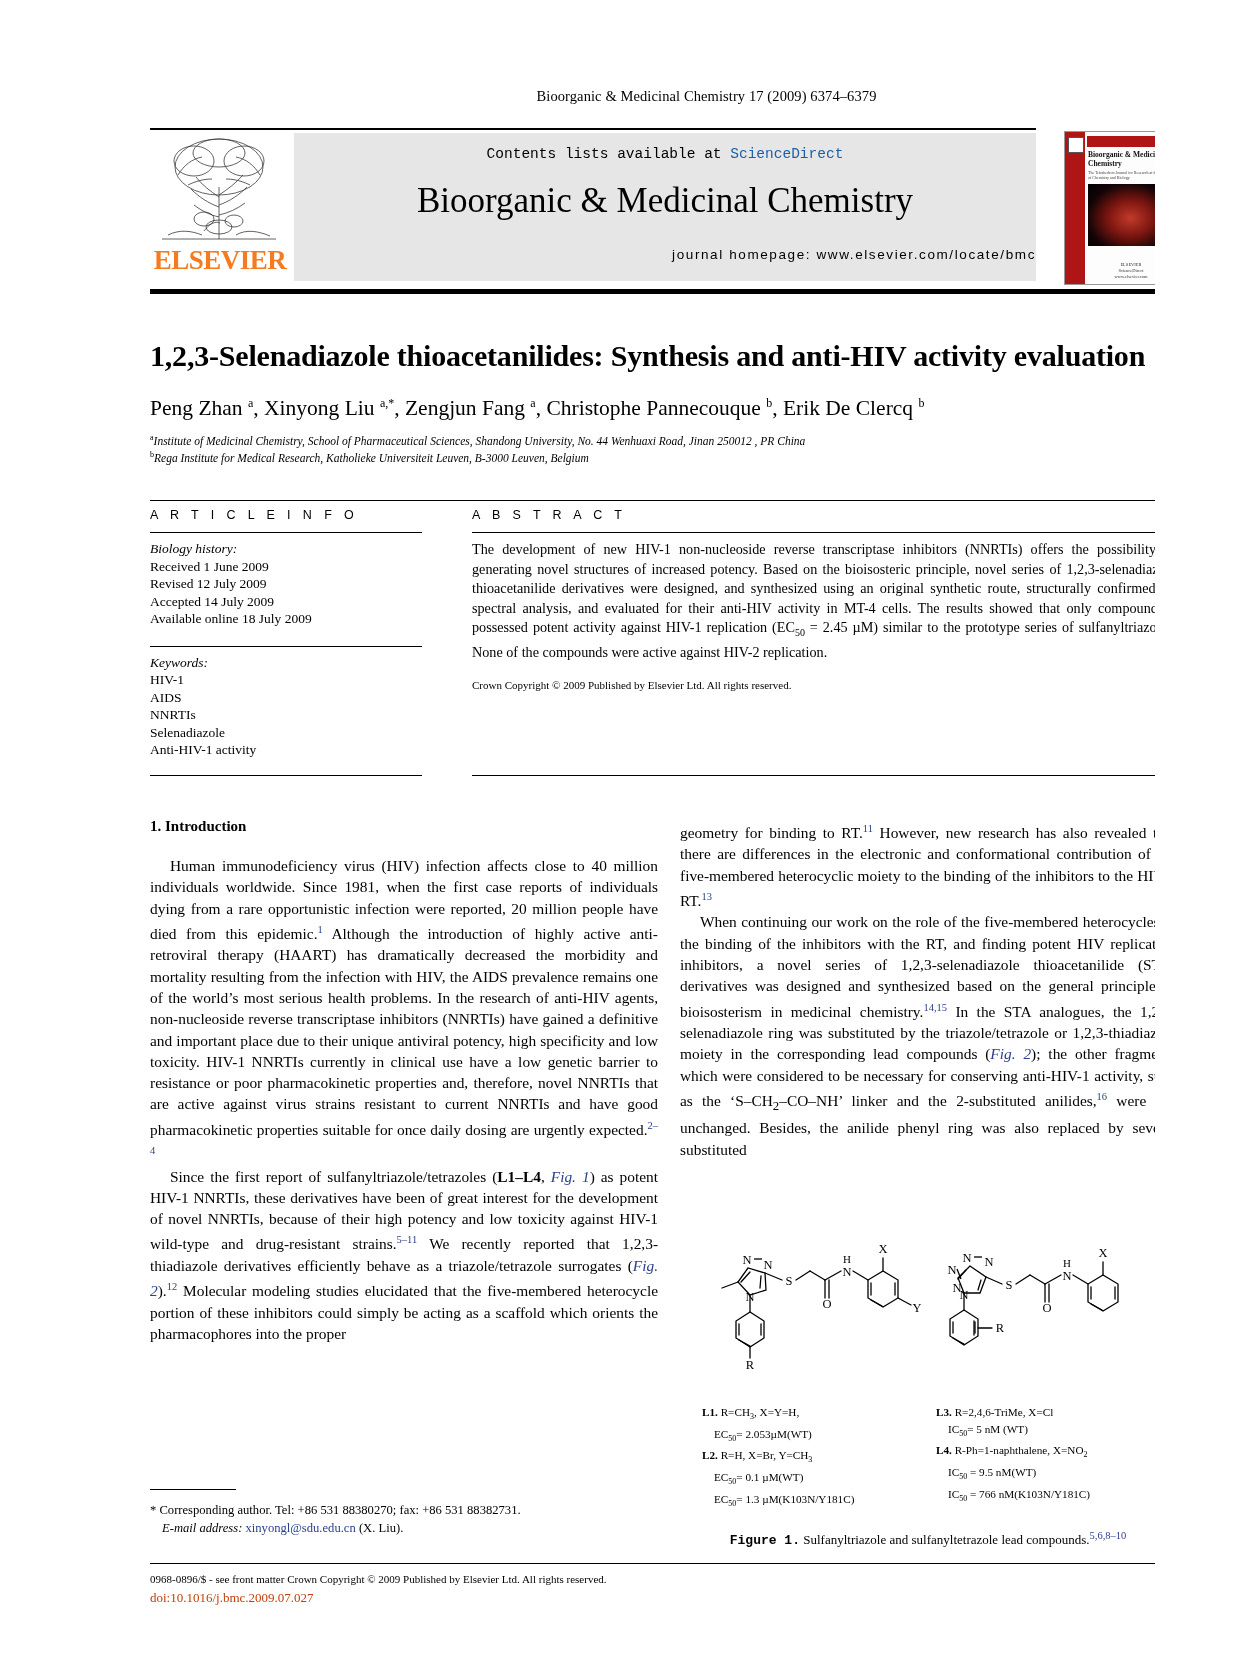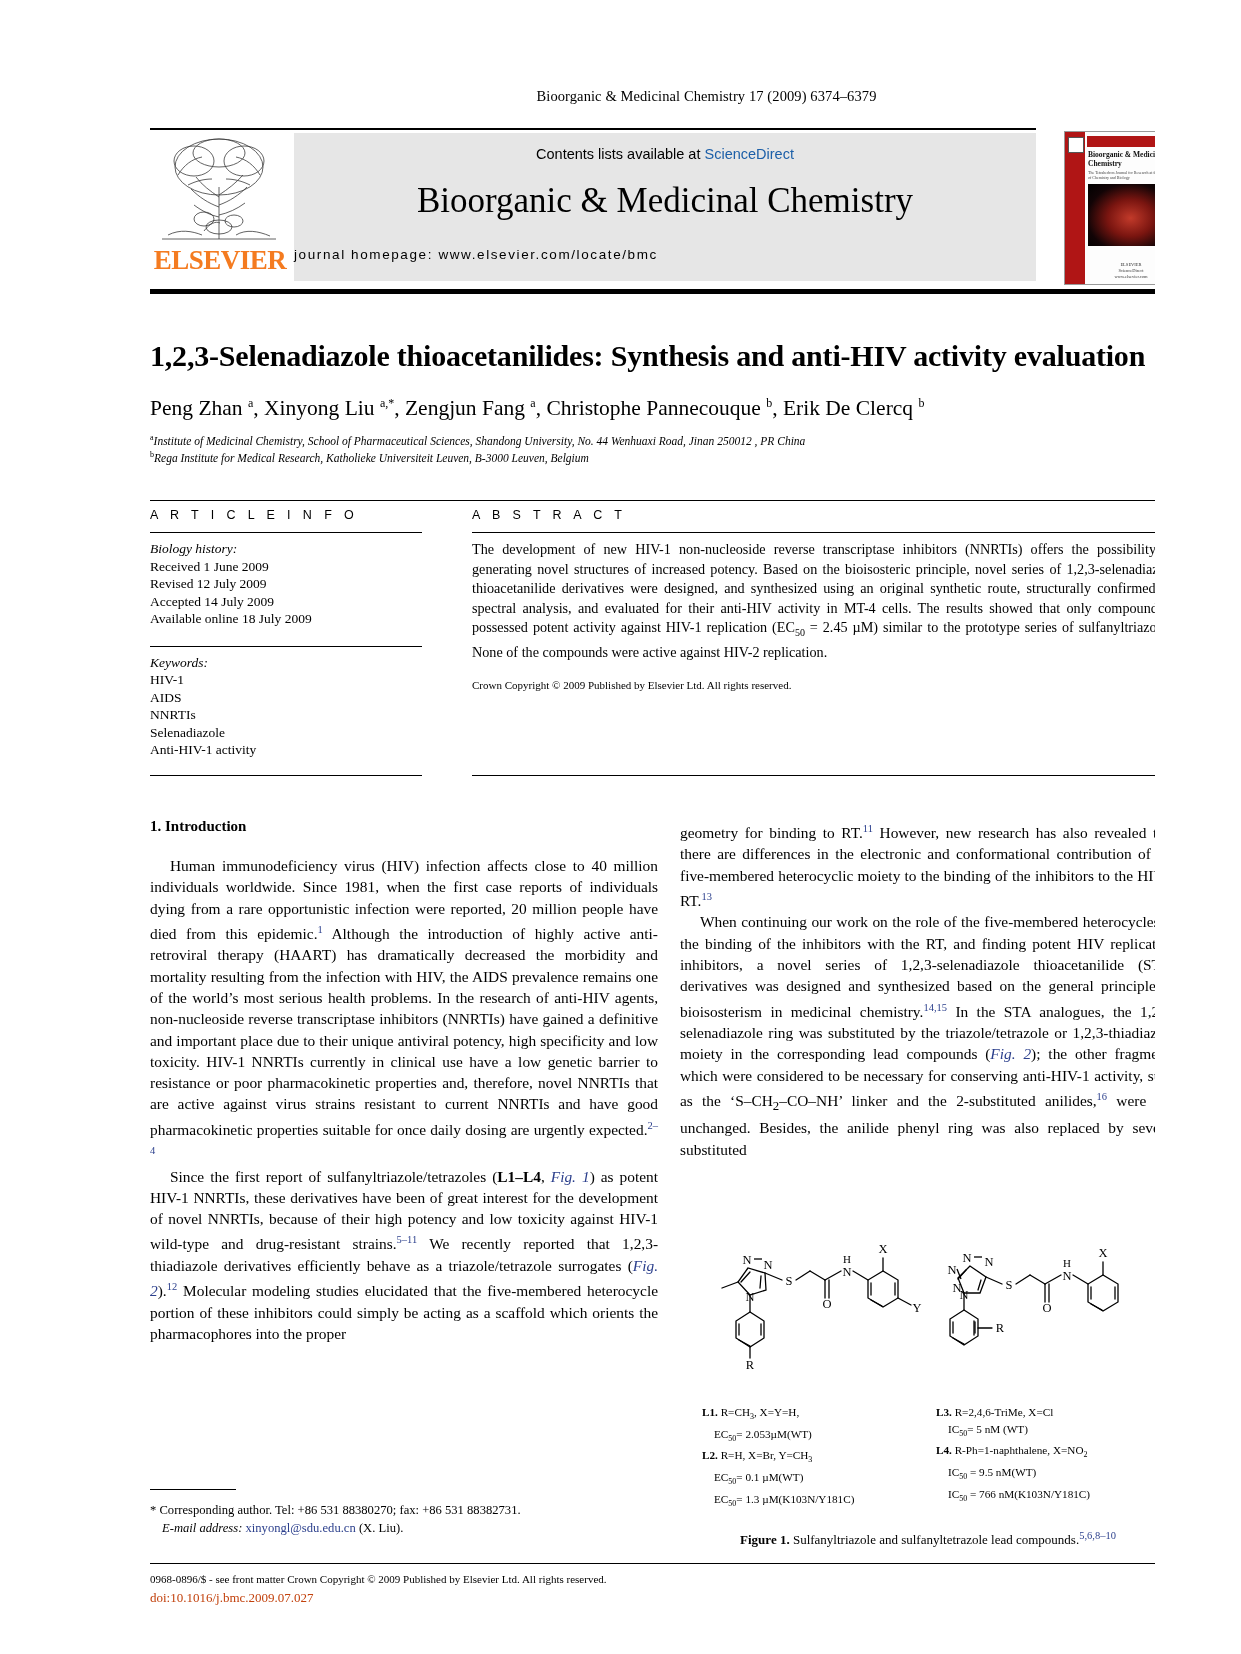--- a/index.html
+++ b/index.html
@@ -80,41 +80,41 @@
     width: 742px;
     height: 148px;
     background: #e6e6e6;
   }
   .contents-line {
     position: absolute;
     top: 13px;
     left: 0;
     width: 742px;
     text-align: center;
-    font-family: Liberation Sans, sans-serif;
+    font-family: Liberation Mono, monospace;
     font-size: 14.5px;
   }
   .contents-line .sd {
     color: #1c5fa8;
   }
   .journal-name {
     position: absolute;
     top: 48px;
     left: 0;
     width: 742px;
     text-align: center;
     font-size: 35px;
     font-family: "Liberation Serif", serif;
   }
   .journal-home {
     position: absolute;
     top: 114px;
     left: 0;
     width: 742px;
-    text-align: left;
+    text-align: right;
     font-family: "Liberation Sans", sans-serif;
     font-size: 13.5px;
     letter-spacing: 1.6px;
   }
   .cover-thumb {
     position: absolute;
     top: 131px;
     left: 978px;
     width: 112px;
     height: 152px;
@@ -364,21 +364,21 @@
   .legend-col { width: 212px; }
   .legend sub { font-size: 8px; }
   .legend .lbl { font-weight: bold; }
   .legend .ind { padding-left: 12px; display: block; }
   .fig-caption {
     margin-top: 14px;
     font-size: 13px;
     line-height: 17px;
     text-align: center;
   }
-  .fig-caption .cap-lbl { font-weight: bold; }
+  .fig-caption .cap-lbl { font-weight: bold; font-family: Liberation Mono, monospace; }
 
   
   .fn-rule {
     position: absolute;
     top: 1489px;
     left: 64px;
     width: 86px;
     height: 1px;
     background: #000;
   }

